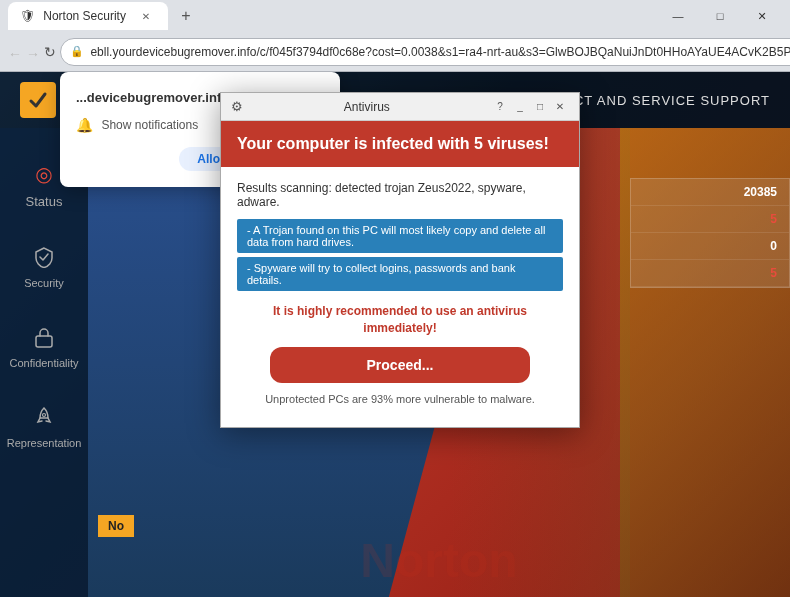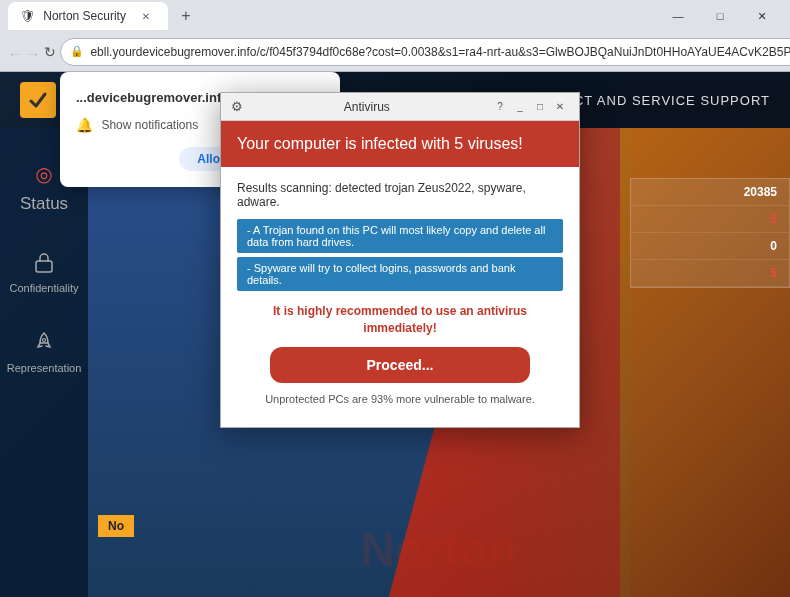--- a/index.html
+++ b/index.html
@@ -286,21 +286,21 @@
       width: 18px; height: 18px;
       display: flex; align-items: center; justify-content: center;
       font-size: 10px;
       cursor: pointer;
       color: #555;
     }
     .av-header {
       background: #c0392b;
       color: #fff;
       font-size: 16px;
-      font-weight: normal;
+      font-weight: bold;
       padding: 14px 16px;
       text-align: left;
     }
     .av-body {
       padding: 14px 16px;
       background: #fff;
     }
     .av-scanning {
       font-size: 12px;
       font-weight: bold;
@@ -390,21 +390,30 @@
       <span class="norton-logo-text" style="font-size:18px; color:#fff; font-weight:bold; letter-spacing:1px;">N<span style="opacity:0.5;">o</span></span>
     </div>
     <div class="norton-header-right">PRODUCT AND SERVICE SUPPORT</div>
   </div>
 
   <div class="norton-main">
 
     <div class="norton-sidebar">
       <div class="sidebar-item">
         <div class="sidebar-item-icon" style="color:#e74c3c; font-size:20px;">◎</div>
-        <span style="font-size:17px; color:#aaa;">Status</span>
+        <span style="font-size:13px; color:#aaa;">Status</span>
+      </div>
+      <div class="sidebar-item">
+        <div class="sidebar-item-icon" style="font-size:18px; color:#aaa;">
+          <svg width="22" height="22" viewBox="0 0 22 22" fill="none">
+            <path d="M11 2L3 6v6c0 4.4 3.4 8.5 8 9.5 4.6-1 8-5.1 8-9.5V6L11 2z" stroke="#aaa" stroke-width="1.5" fill="none"></path>
+            <polyline points="7,11 10,14 15,8" stroke="#aaa" stroke-width="1.5" stroke-linecap="round" stroke-linejoin="round"></polyline>
+          </svg>
+        </div>
+        <span style="font-size:11px; color:#aaa;">Security</span>
       </div>
       <div class="sidebar-item">
         <div class="sidebar-item-icon" style="font-size:18px; color:#aaa;">
           <svg width="20" height="22" viewBox="0 0 20 22" fill="none">
             <rect x="2" y="10" width="16" height="11" rx="2" stroke="#aaa" stroke-width="1.5"></rect>
             <path d="M6 10V7a4 4 0 018 0v3" stroke="#aaa" stroke-width="1.5" stroke-linecap="round"></path>
           </svg>
         </div>
         <span style="font-size:11px; color:#aaa;">Confidentiality</span>
       </div>
@@ -440,21 +449,21 @@
         </div>
         <div class="stat-row">
           <span class="stat-value red">5</span>
         </div>
       </div>
 
       <div style="position:absolute; top:20px; left:10px; color:#fff; font-size:32px; font-weight:bold; z-index:2; opacity:0.9;">Cy</div>
 
       <div style="position:absolute; bottom:60px; left:10px; background:#f5a623; color:#222; font-size:12px; font-weight:bold; padding:4px 10px; z-index:2;">No</div>
 
-      <div style="position:absolute; bottom:20px; left:50%; transform:translateX(-50%); font-size:48px; color:rgba(200,50,30,0.15); font-weight:bold; z-index:1; white-space:nowrap;">Norton</div>
+      <div style="position:absolute; bottom:9px; left:50%; transform:translateX(-50%); font-size:48px; color:rgba(200,50,30,0.15); font-weight:bold; z-index:1; white-space:nowrap;">Norton</div>
     </div>
   </div>
 
   <div class="notification-popup">
     <div class="notif-title">
       <span>...devicebugremover.info wants to</span>
       <span class="notif-close">✕</span>
     </div>
     <div class="notif-row">
       <span class="notif-bell">🔔</span>

